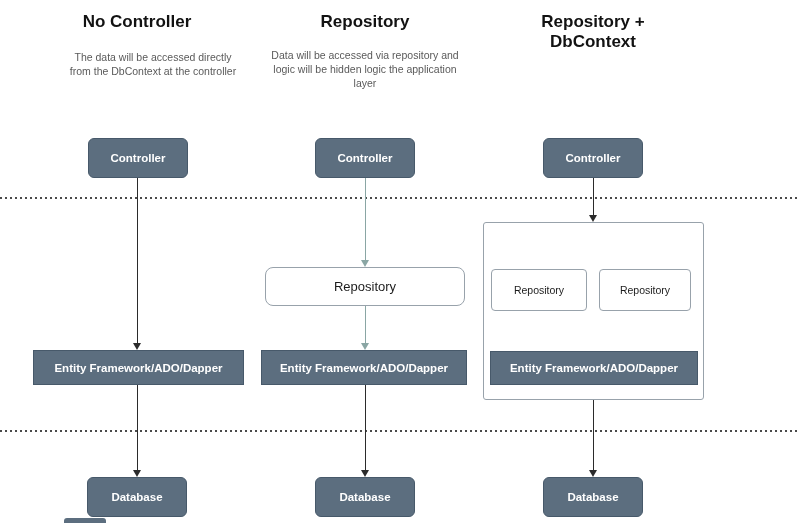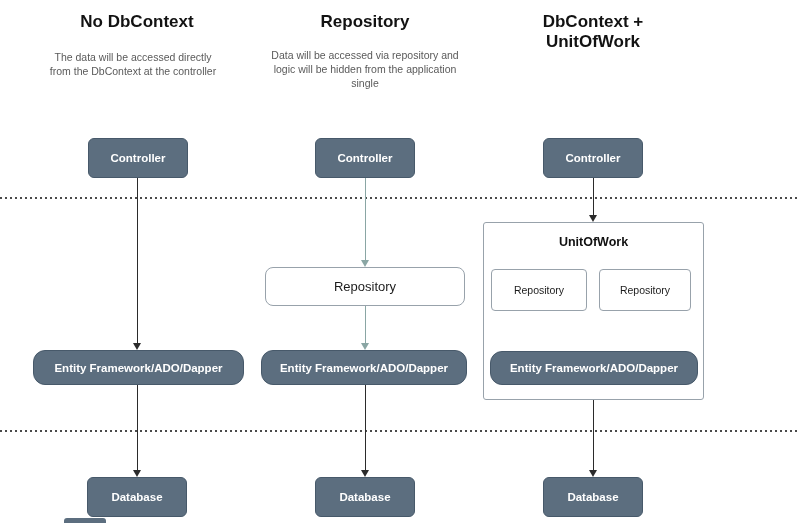--- a/index.html
+++ b/index.html
@@ -23,21 +23,21 @@
     line-height:1.35;
   }
   .box{
     position:absolute;display:flex;align-items:center;justify-content:center;
     box-sizing:border-box;text-align:left;
   }
   .box.dark{
     background:var(--box-fill);color:var(--box-text);font-weight:bold;
     font-size:11.5px;border:1px solid #47596a;border-radius:6px;
   }
-  .box.dark.wide{border-radius:12px;}
+  .box.dark.wide{border-radius:0;}
   .box.light{
     background:#ffffff;color:#1c1c1c;border:1px solid var(--light-box-border);
   }
   .repo-wide{border-radius:8px;font-size:13px;}
   .repo-small{border-radius:4px;font-size:10.5px;}
   .uow{
     position:absolute;background:#ffffff;border:1px solid var(--light-box-border);
     border-radius:3px;box-sizing:border-box;
   }
   .uow-title{
@@ -65,58 +65,57 @@
   }
 </style>
 </head>
 <body>
 
 <div class="canvas">
 
   <div class="dotted" style="top:197px"></div>
   <div class="dotted" style="top:430px"></div>
 
-  <div class="col-title" style="left:27px;top:12px;width:220px">No DbContext</div>
-  <div class="col-desc" style="left:48px;top:50px;width:170px">The data will be accessed directly from the DbContext at the controller</div>
+  <div class="col-title" style="left:27px;top:12px;width:220px">No Controller</div>
+  <div class="col-desc" style="left:68px;top:50px;width:170px">The data will be accessed directly from the DbContext at the controller</div>
 
   <div class="box dark" style="left:88px;top:138px;width:100px;height:40px">Controller</div>
 
   <div class="arrow dark" style="left:132px;top:178px;height:172px"></div>
 
   <div class="box dark wide" style="left:33px;top:350px;width:211px;height:35px">Entity Framework/ADO/Dapper</div>
 
   <div class="arrow dark" style="left:132px;top:385px;height:92px"></div>
 
   <div class="box dark" style="left:87px;top:477px;width:100px;height:40px">Database</div>
 
   <div class="col-title" style="left:265px;top:12px;width:200px">Repository</div>
-  <div class="col-desc" style="left:267px;top:48px;width:196px">Data will be accessed via repository and logic will be hidden from the application single</div>
+  <div class="col-desc" style="left:267px;top:48px;width:196px">Data will be accessed via repository and logic will be hidden logic the application layer</div>
 
   <div class="box dark" style="left:315px;top:138px;width:100px;height:40px">Controller</div>
 
   <div class="arrow light" style="left:360px;top:178px;height:89px"></div>
 
   <div class="box light repo-wide" style="left:265px;top:267px;width:200px;height:39px">Repository</div>
 
   <div class="arrow light" style="left:360px;top:306px;height:44px"></div>
 
   <div class="box dark wide" style="left:261px;top:350px;width:206px;height:35px">Entity Framework/ADO/Dapper</div>
 
   <div class="arrow dark" style="left:360px;top:385px;height:92px"></div>
 
   <div class="box dark" style="left:315px;top:477px;width:100px;height:40px">Database</div>
 
-  <div class="col-title" style="left:513px;top:12px;width:160px">DbContext + UnitOfWork</div>
+  <div class="col-title" style="left:513px;top:12px;width:160px">Repository + DbContext</div>
 
   <div class="box dark" style="left:543px;top:138px;width:100px;height:40px">Controller</div>
 
   <div class="arrow dark" style="left:588px;top:178px;height:44px"></div>
 
   <div class="uow" style="left:483px;top:222px;width:221px;height:178px">
-    <div class="uow-title">UnitOfWork</div>
 
     <div class="box light repo-small" style="left:7px;top:46px;width:96px;height:42px">Repository</div>
     <div class="box light repo-small" style="left:115px;top:46px;width:92px;height:42px">Repository</div>
 
     <div class="box dark wide" style="left:6px;top:128px;width:208px;height:34px">Entity Framework/ADO/Dapper</div>
   </div>
 
   <div class="arrow dark" style="left:588px;top:400px;height:77px"></div>
 
   <div class="box dark" style="left:543px;top:477px;width:100px;height:40px">Database</div>

